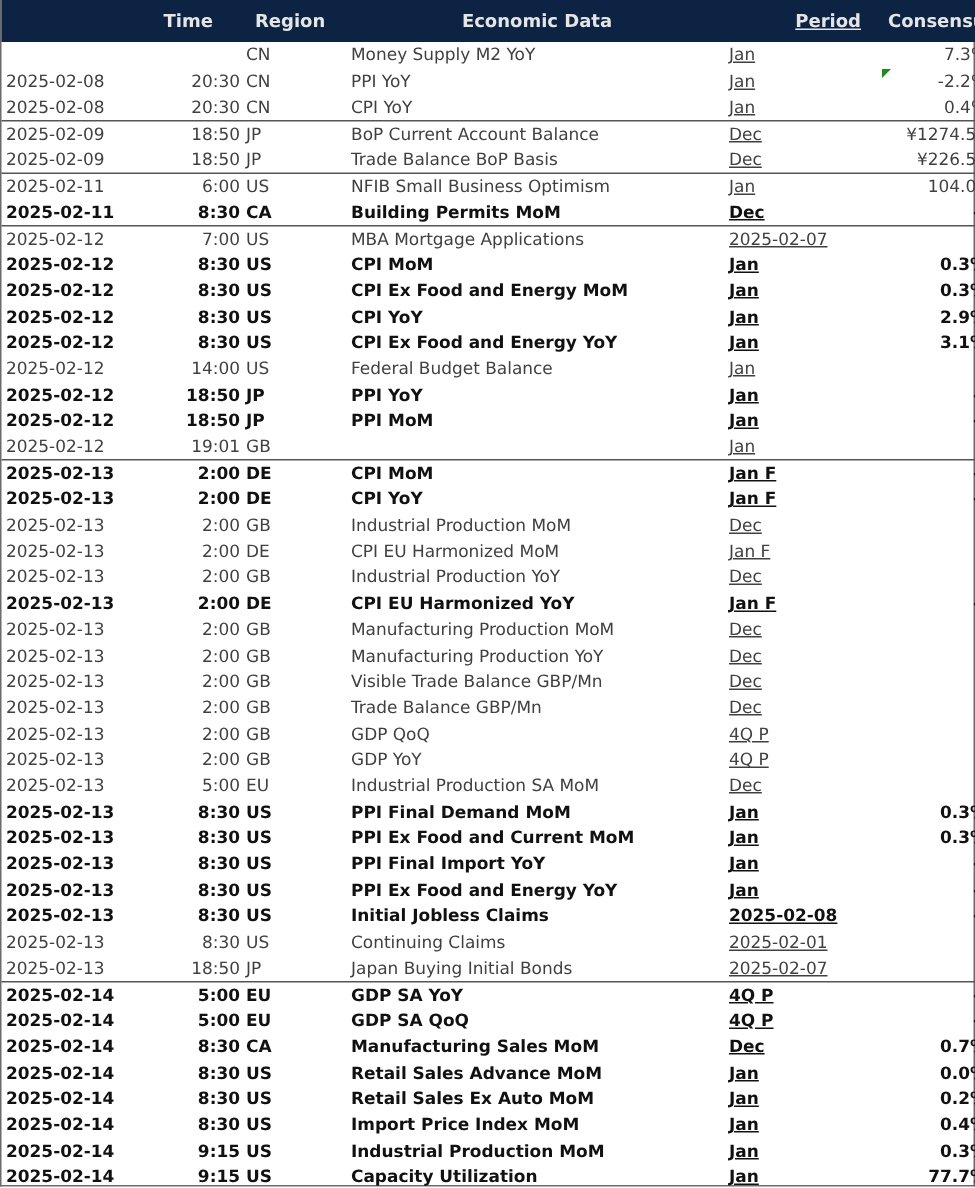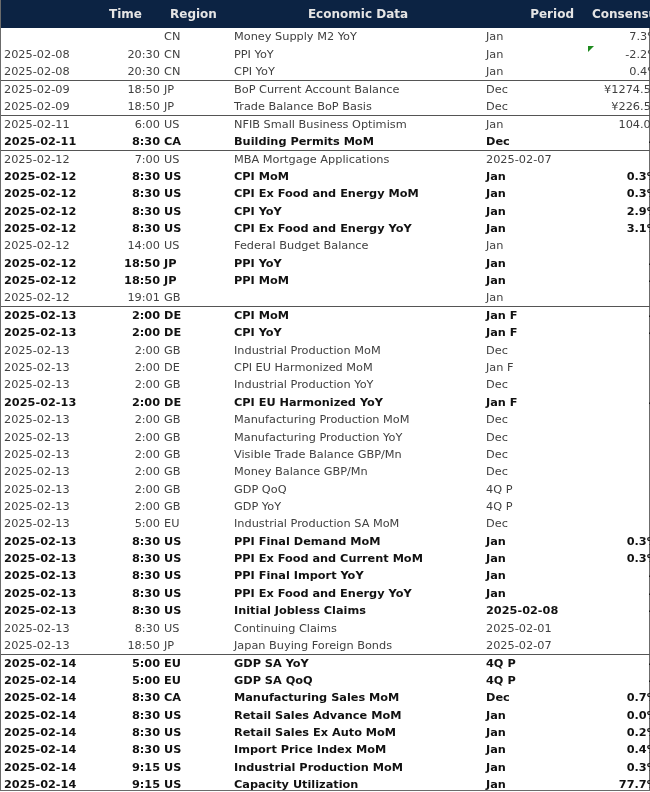--- a/index.html
+++ b/index.html
@@ -9,21 +9,21 @@
   thead tr { background: #0c2343; height: 28px; }
   thead th { color: #e5e5e5; font-weight: bold; font-size: 12px; padding: 0 4px; white-space: nowrap; }
   tbody tr { height: 17.36px; }
   tbody td { font-size: 11.3px; color: #404040; padding: 0 2px; white-space: nowrap; overflow: hidden; line-height: 17px; }
   tr.bold td { font-weight: bold; color: #111111; }
   tr.group-start td { border-top: 1.5px solid #555555; }
   .c-date { width: 78px; padding-left: 3px; }
   .c-time { width: 52px; text-align: right; }
   .c-region { width: 58px; }
   .c-data { width: 244px; margin-left: 44px; }
-  .c-period { width: 86px; }
+  .c-period { width: 86px; text-decoration: underline; }
   .c-cons { width: 64px; text-align: right; position: relative; }
   th.c-time { text-align: right; padding-right: 20px; }
   th.c-region { text-align: left; padding-left: 8px; }
   th.c-data { text-align: center; }
   th.c-period { text-align: right; padding-right: 14px; }
   th.c-cons { text-align: right; }
   .flag { position: absolute; top: 1px; width: 0; height: 0; border-top: 6px solid #1e8a1e; border-right: 6px solid transparent; }
   .flag-cons { left: 0px; }
 </style>
 </head>
@@ -240,21 +240,21 @@
           <td class="c-time"><span>2:00</span></td>
           <td class="c-region"><span>GB</span></td>
           <td class="c-data"><span>Visible Trade Balance GBP/Mn</span></td>
           <td class="c-period"><span>Dec</span></td>
           <td class="c-cons"><span>--</span></td>
         </tr>
         <tr>
           <td class="c-date"><span>2025-02-13</span></td>
           <td class="c-time"><span>2:00</span></td>
           <td class="c-region"><span>GB</span></td>
-          <td class="c-data"><span>Money Balance GBP/Mn</span></td>
+          <td class="c-data"><span>Trade Balance GBP/Mn</span></td>
           <td class="c-period"><span>Dec</span></td>
           <td class="c-cons"><span>--</span></td>
         </tr>
         <tr>
           <td class="c-date"><span>2025-02-13</span></td>
           <td class="c-time"><span>2:00</span></td>
           <td class="c-region"><span>GB</span></td>
           <td class="c-data"><span>GDP QoQ</span></td>
           <td class="c-period"><span>4Q P</span></td>
           <td class="c-cons"><span>--</span></td>
@@ -320,21 +320,21 @@
           <td class="c-time"><span>8:30</span></td>
           <td class="c-region"><span>US</span></td>
           <td class="c-data"><span>Continuing Claims</span></td>
           <td class="c-period"><span>2025-02-01</span></td>
           <td class="c-cons"><span>--</span></td>
         </tr>
         <tr>
           <td class="c-date"><span>2025-02-13</span></td>
           <td class="c-time"><span>18:50</span></td>
           <td class="c-region"><span>JP</span></td>
-          <td class="c-data"><span>Japan Buying Foreign Bonds</span></td>
+          <td class="c-data"><span>Japan Buying Initial Bonds</span></td>
           <td class="c-period"><span>2025-02-07</span></td>
           <td class="c-cons"><span>--</span></td>
         </tr>
         <tr class="bold group-start">
           <td class="c-date"><span>2025-02-14</span></td>
           <td class="c-time"><span>5:00</span></td>
           <td class="c-region"><span>EU</span></td>
           <td class="c-data"><span>GDP SA YoY</span></td>
           <td class="c-period"><span>4Q P</span></td>
           <td class="c-cons"><span>--</span></td>

